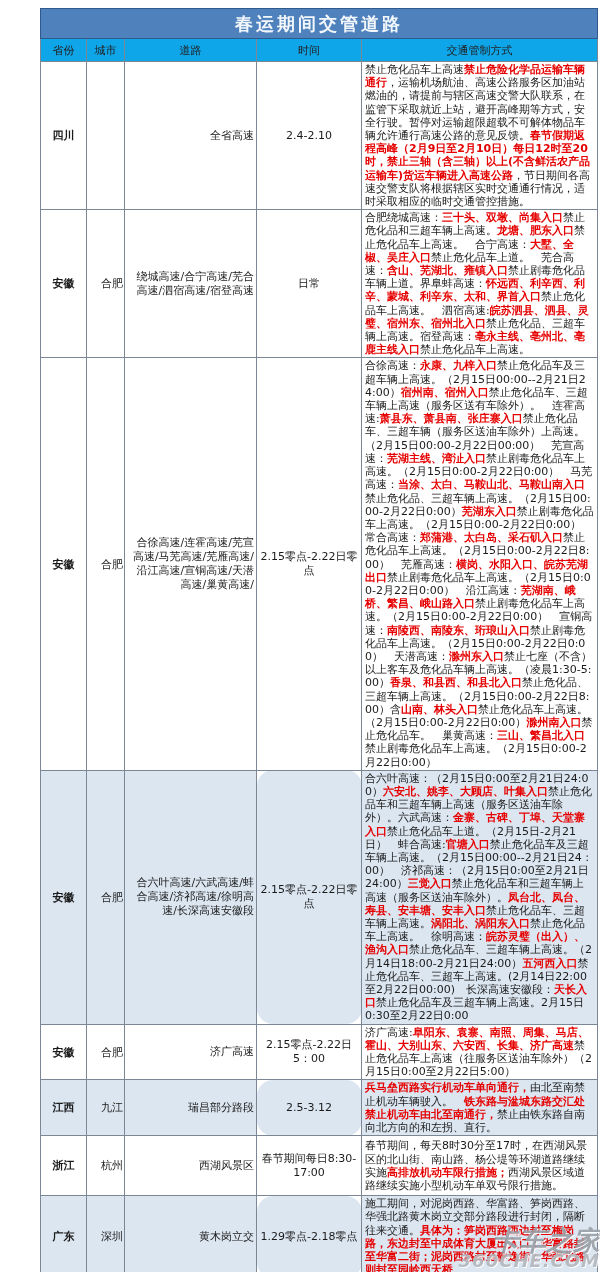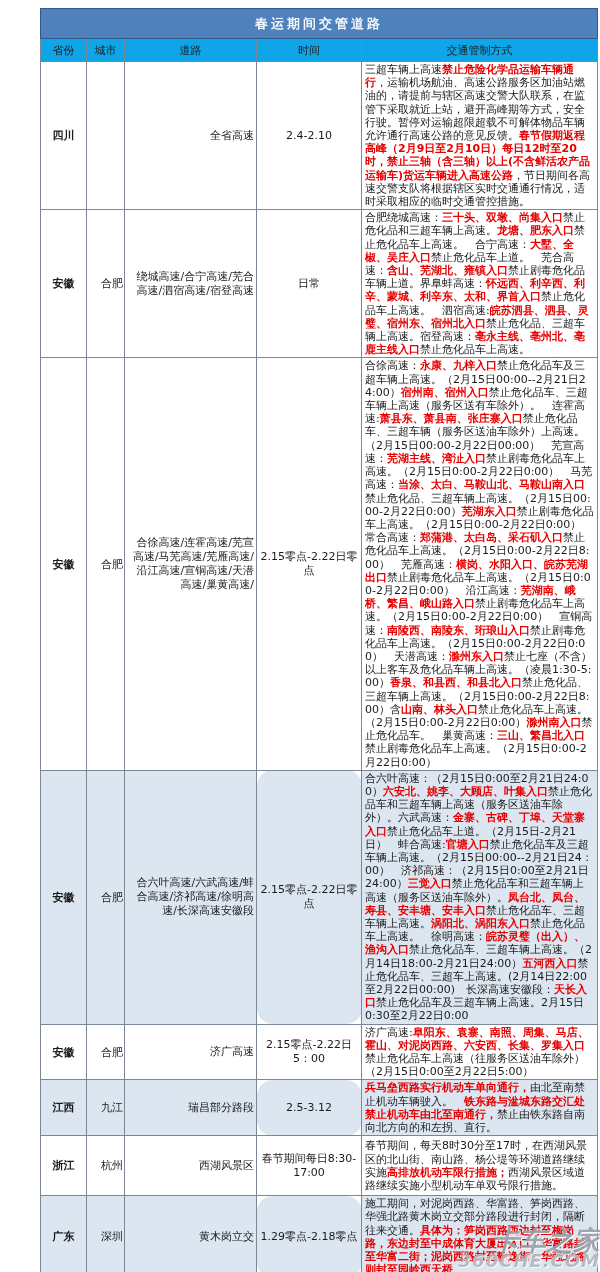--- a/index.html
+++ b/index.html
@@ -6,21 +6,21 @@
   body {
     width:600px; height:1272px; background:#ffffff; overflow:hidden;
     position:relative;
     font-family:"DejaVu Sans","Liberation Sans",sans-serif;
     color:#1a1a1a;
   }
   .table-wrap { position:absolute; left:40px; top:8px; width:557px; }
   table { border-collapse:collapse; table-layout:fixed; width:557px; }
   th, td { border:1px solid #7b8794; vertical-align:middle; overflow:hidden; }
   th.title-bar {
-    background:#4f81bd; color:#f2f7fc; font-size:13px; font-weight:bold;
+    background:#4f81bd; color:#f2f7fc; font-size:18px; font-weight:bold;
     text-align:center; height:27px; letter-spacing:3px;
     border:1px solid #2f5a8b;
   }
   th.col-h {
     background:#0ea5e9; font-size:11px; font-weight:normal;
     height:20px; text-align:center; color:#222;
   }
   tr.shaded td { background:#dce6f1; }
   td.c-prov { font-weight:bold; font-size:11px; text-align:center; }
   td.c-city { font-size:11px; text-align:right; }
@@ -68,21 +68,21 @@
         <th class="col-h">时间</th>
         <th class="col-h">交通管制方式</th>
       </tr>
     </thead>
     <tbody>
         <tr style="height: 128px;">
           <td class="c-prov">四川</td>
           <td class="c-city"></td>
           <td class="c-road">全省高速</td>
           <td class="c-time">2.4-2.10</td>
-          <td class="c-ctrl"><span class="seg">三超车辆上高速</span><span class="seg red">禁止危险化学品运输车辆通行</span><span class="seg">，运输机场航油、高速公路服务区加油站燃油的，请提前与辖区高速交警大队联系，在监管下采取就近上站，避开高峰期等方式，安全行驶。暂停对运输超限超载不可解体物品车辆允许通行高速公路的意见反馈。</span><span class="seg red">春节假期返程高峰（2月9日至2月10日）每日12时至20时，禁止三轴（含三轴）以上(不含鲜活农产品运输车)货运车辆进入高速公路</span><span class="seg">，节日期间各高速交警支队将根据辖区实时交通通行情况，适时采取相应的临时交通管控措施。</span></td>
+          <td class="c-ctrl"><span class="seg">禁止危化品车上高速</span><span class="seg red">禁止危险化学品运输车辆通行</span><span class="seg">，运输机场航油、高速公路服务区加油站燃油的，请提前与辖区高速交警大队联系，在监管下采取就近上站，避开高峰期等方式，安全行驶。暂停对运输超限超载不可解体物品车辆允许通行高速公路的意见反馈。</span><span class="seg red">春节假期返程高峰（2月9日至2月10日）每日12时至20时，禁止三轴（含三轴）以上(不含鲜活农产品运输车)货运车辆进入高速公路</span><span class="seg">，节日期间各高速交警支队将根据辖区实时交通通行情况，适时采取相应的临时交通管控措施。</span></td>
         </tr>
         <tr style="height: 130px;">
           <td class="c-prov">安徽</td>
           <td class="c-city">合肥</td>
           <td class="c-road">绕城高速/合宁高速/芜合高速/泗宿高速/宿登高速</td>
           <td class="c-time">日常</td>
           <td class="c-ctrl"><span class="seg">合肥绕城高速：</span><span class="seg red">三十头、双墩、尚集入口</span><span class="seg">禁止危化品和三超车辆上高速。</span><span class="seg red">龙塘、肥东入口</span><span class="seg">禁止危化品车上高速。　合宁高速：</span><span class="seg red">大墅、全椒、吴庄入口</span><span class="seg">禁止危化品车上道。　芜合高速：</span><span class="seg red">含山、芜湖北、雍镇入口</span><span class="seg">禁止剧毒危化品车辆上道。界阜蚌高速：</span><span class="seg red">怀远西、利辛西、利辛、蒙城、利辛东、太和、界首入口</span><span class="seg">禁止危化品车上高速。　泗宿高速:</span><span class="seg red">皖苏泗县、泗县、灵璧、宿州东、宿州北入口</span><span class="seg">禁止危化品、三超车辆上高速。宿登高速：</span><span class="seg red">亳永主线、亳州北、亳鹿主线入口</span><span class="seg">禁止危化品车上高速。</span></td>
         </tr>
         <tr style="height: 355px;">
           <td class="c-prov">安徽</td>
@@ -96,21 +96,21 @@
           <td class="c-city">合肥</td>
           <td class="c-road">合六叶高速/六武高速/蚌合高速/济祁高速/徐明高速/长深高速安徽段</td>
           <td class="c-time">2.15零点-2.22日零点</td>
           <td class="c-ctrl"><span class="seg">合六叶高速：（2月15日0:00至2月21日24:00）</span><span class="seg red">六安北、姚李、大顾店、叶集入口</span><span class="seg">禁止危化品车和三超车辆上高速（服务区送油车除外）。六武高速：</span><span class="seg red">金寨、古碑、丁埠、天堂寨入口</span><span class="seg">禁止危化品车上道。（2月15日-2月21日）　蚌合高速:</span><span class="seg red">官塘入口</span><span class="seg">禁止危化品车及三超车辆上高速。（2月15日00:00--2月21日24：00）　济祁高速：（2月15日0:00至2月21日24:00）</span><span class="seg red">三觉入口</span><span class="seg">禁止危化品车和三超车辆上高速（服务区送油车除外）。</span><span class="seg red">凤台北、凤台、寿县、安丰塘、安丰入口</span><span class="seg">禁止危化品车、三超车辆上高速。</span><span class="seg red">涡阳北、涡阳东入口</span><span class="seg">禁止危化品车上高速。　徐明高速：</span><span class="seg red">皖苏灵璧（出入）、渔沟入口</span><span class="seg">禁止危化品车、三超车辆上高速。（2月14日18:00-2月21日24:00）</span><span class="seg red">五河西入口</span><span class="seg">禁止危化品车、三超车上高速。(2月14日22:00至2月22日00:00)　长深高速安徽段：</span><span class="seg red">天长入口</span><span class="seg">禁止危化品车及三超车辆上高速。2月15日0:30至2月22日0:00</span></td>
         </tr>
         <tr style="height: 53px;">
           <td class="c-prov">安徽</td>
           <td class="c-city">合肥</td>
           <td class="c-road">济广高速</td>
           <td class="c-time">2.15零点-2.22日5：00</td>
-          <td class="c-ctrl"><span class="seg">济广高速:</span><span class="seg red">阜阳东、袁寨、南照、周集、马店、霍山、对泥岗西路、六安西、长集、罗集入口</span><span class="seg">禁止危化品车上高速（往服务区送油车除外）（2月15日0:00至2月22日5:00）</span></td>
+          <td class="c-ctrl"><span class="seg">济广高速:</span><span class="seg red">阜阳东、袁寨、南照、周集、马店、霍山、大别山东、六安西、长集、济广高速</span><span class="seg">禁止危化品车上高速（往服务区送油车除外）（2月15日0:00至2月22日5:00）</span></td>
         </tr>
         <tr class="shaded" style="height: 52px;">
           <td class="c-prov">江西</td>
           <td class="c-city">九江</td>
           <td class="c-road">瑞昌部分路段</td>
           <td class="c-time">2.5-3.12</td>
           <td class="c-ctrl"><span class="seg red">兵马垒西路实行机动车单向通行，</span><span class="seg">由北至南禁止机动车辆驶入。　</span><span class="seg red">铁东路与湓城东路交汇处禁止机动车由北至南通行，</span><span class="seg">禁止由铁东路自南向北方向的和左拐、直行。</span></td>
         </tr>
         <tr style="height: 60px;">
           <td class="c-prov">浙江</td>

